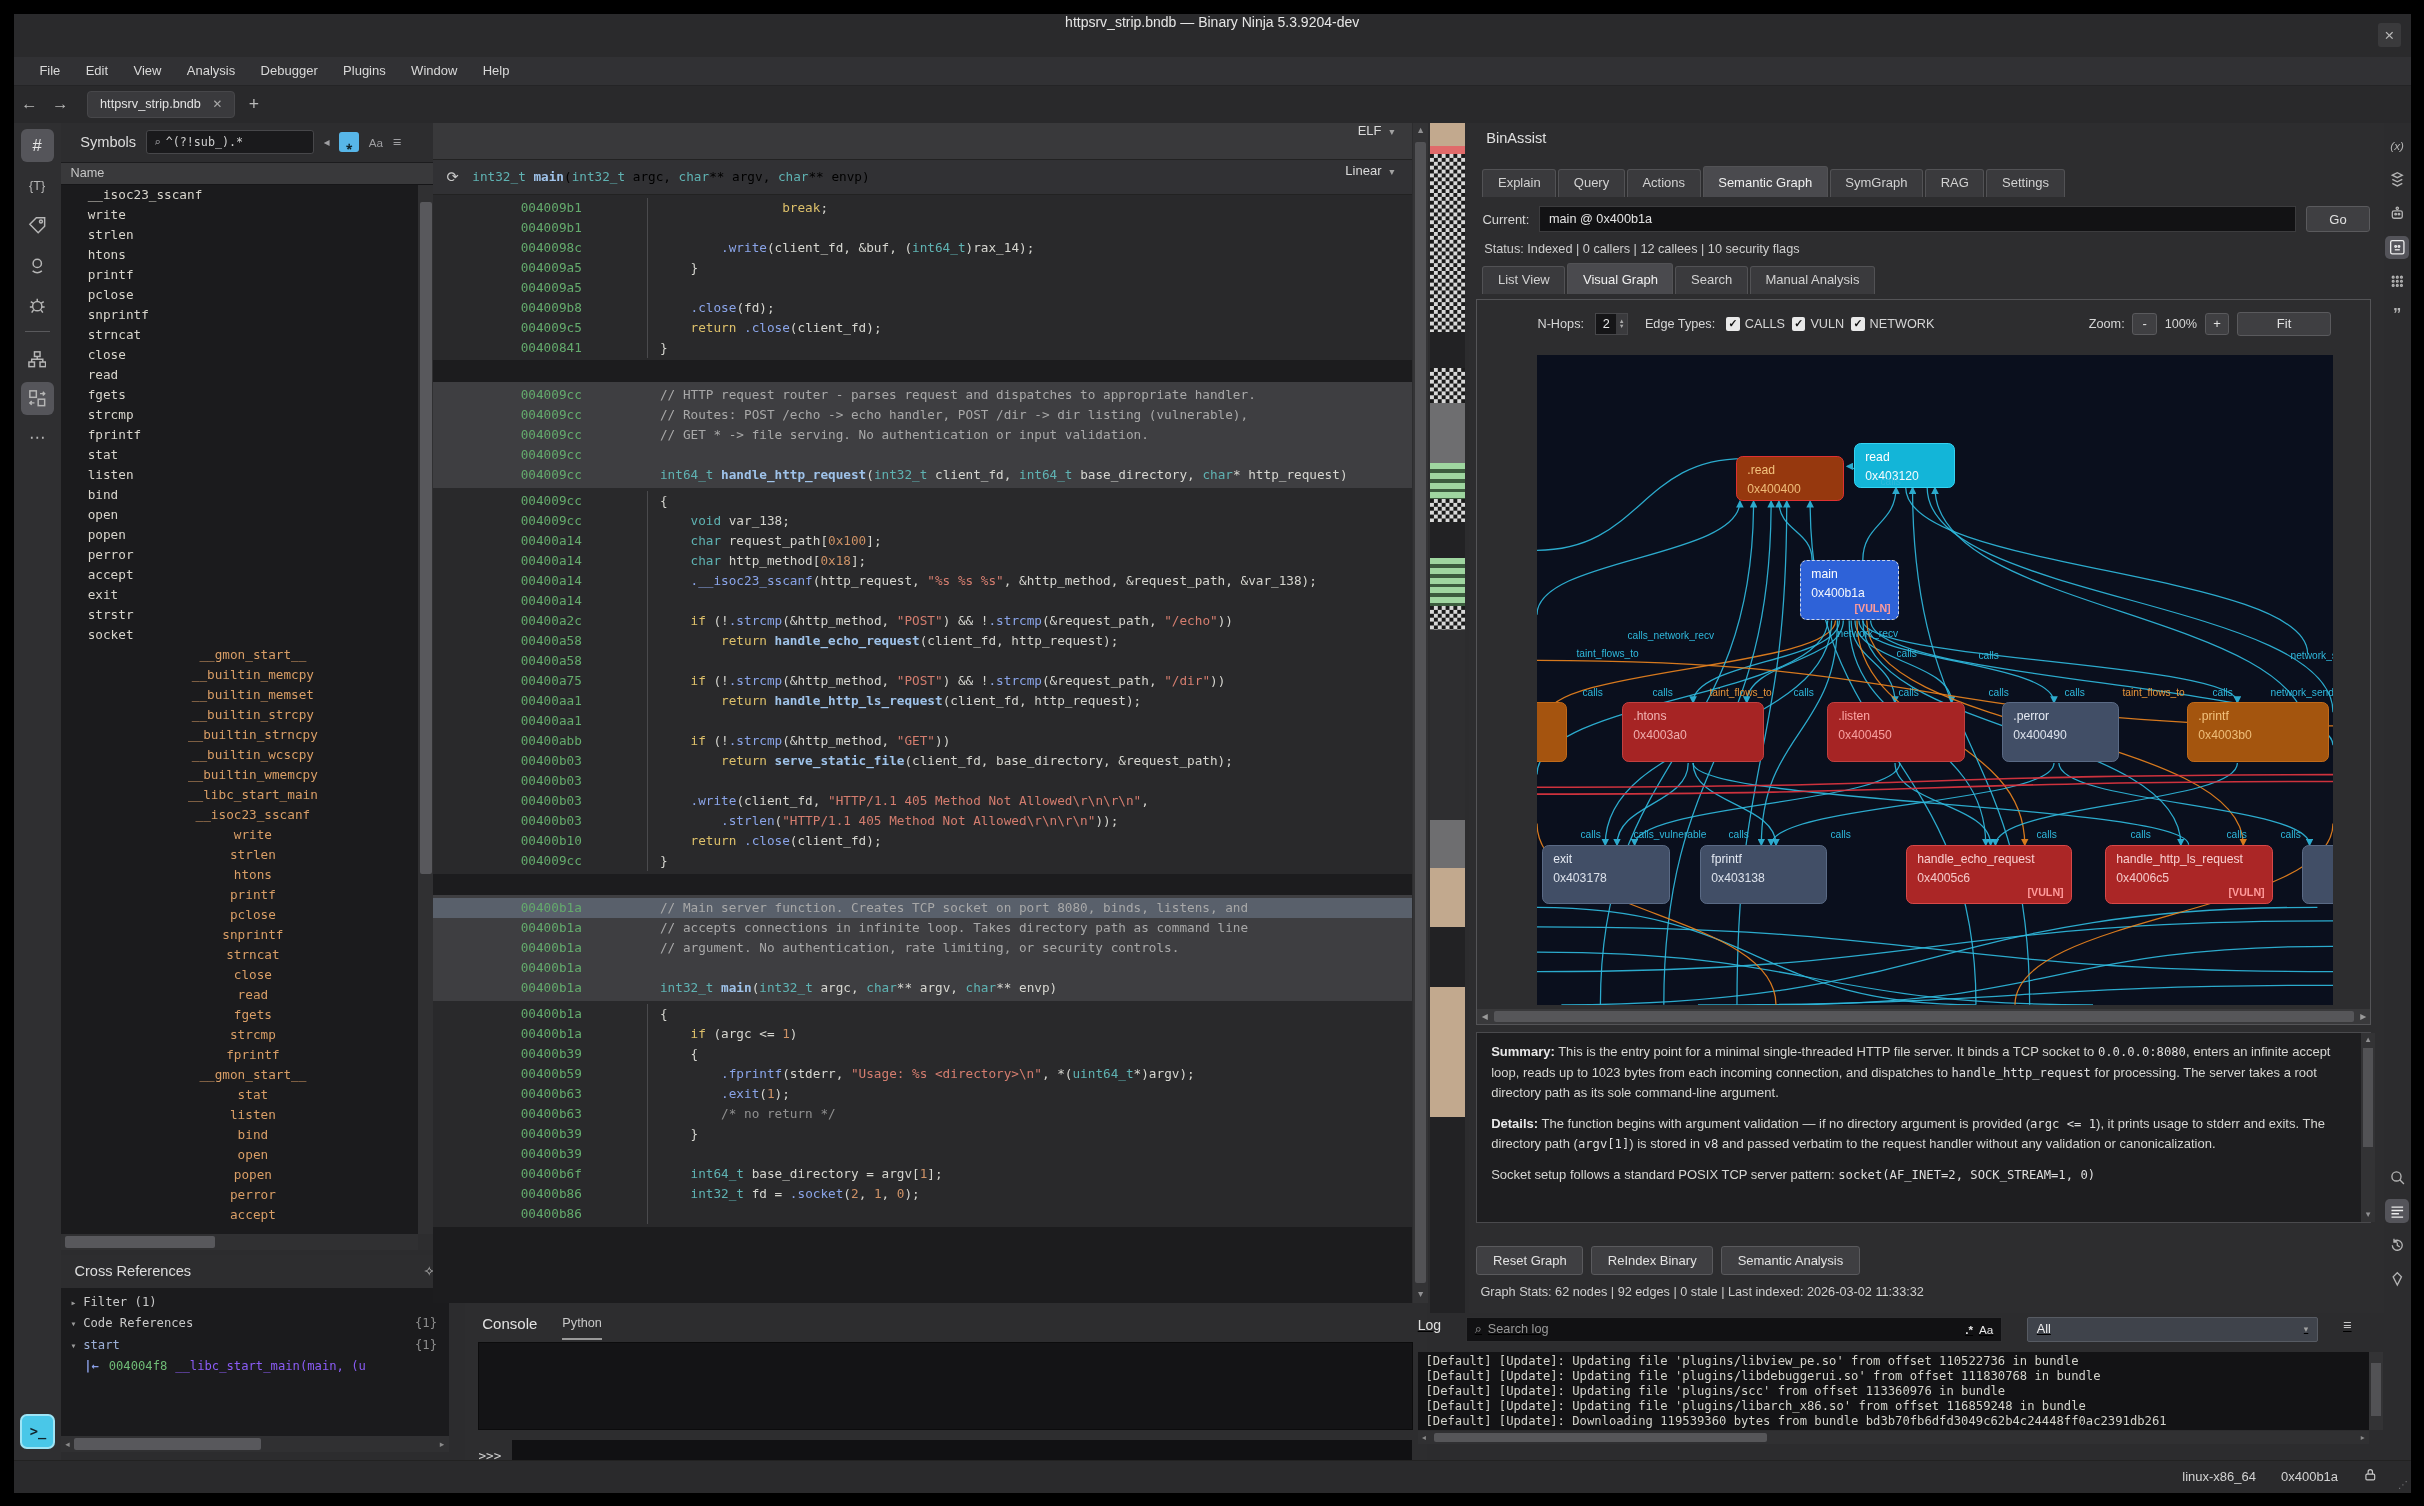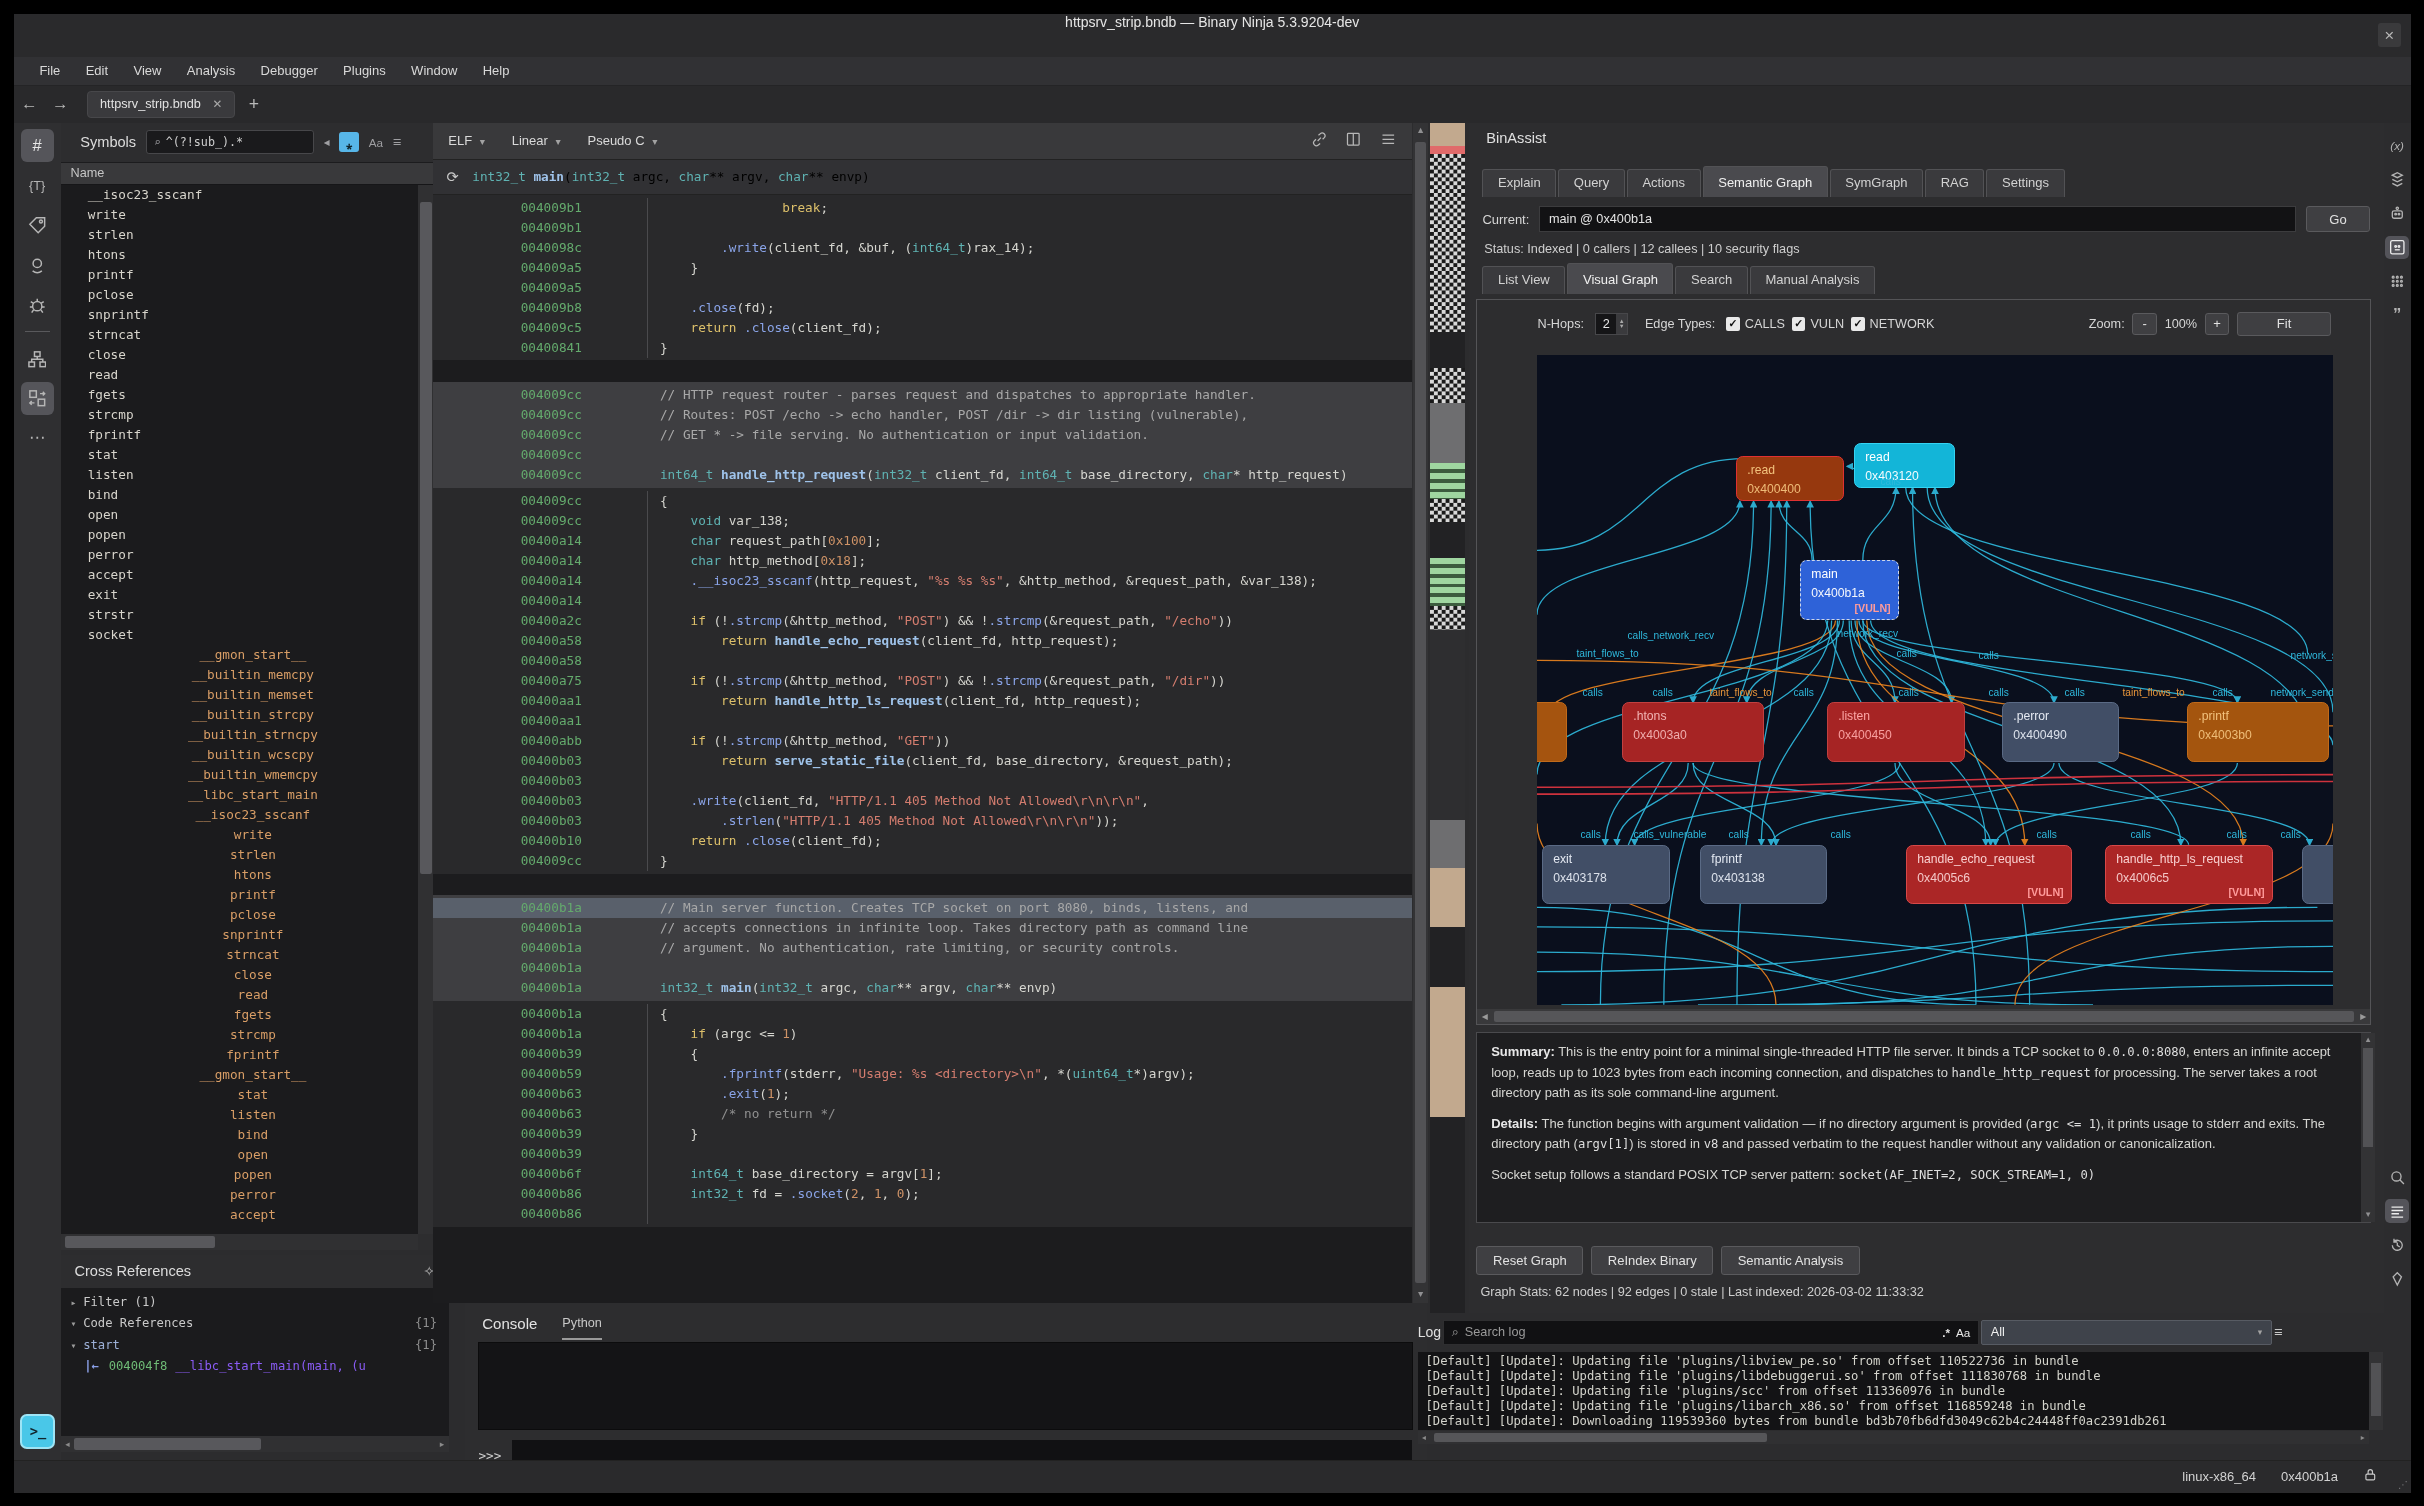--- a/index.html
+++ b/index.html
@@ -67,22 +67,22 @@
   .xr-start { color:#9db1d8; }
   .xr-addr { color:#6fbb76; margin:0 7.8px; }
   .xr-goto { color:#8ba0e8; margin:0 2px 0 13.7px; font-weight:bold;}
   #xr-hscroll { position:absolute; left:0; bottom:0; right:0; height:15.6px; background:#303032; display:flex; align-items:center;}
   #xr-hscroll .ar { color:#8a8a8a; font-size:8.8px; width:13.7px; text-align:center;}
   #xr-hscroll .thumb { height:11.7px; width:48%; background:#58585c; border-radius:2px;}
   #xr-hscroll .sp { flex:1; }
 
   
   #codeview { position:absolute; left:419px; top:109px; width:979px; height:1180px; background:#1c1c1e; }
-  #code-head { height:37px; background:#39393b; display:flex; align-items:center; padding:0 15.6px; gap:25px;
-               color:#dadada; font-size:13px; border-bottom:1px solid #222;}
+  #code-head { height:37px; background:#39393b; display:flex; align-items:flex-end; padding:0 15.6px; gap:25px;
+               color:#dadada; font-size:13px; border-bottom:1px solid #222;flex-direction:column;}
   .dd-arrow { color:#a2a2a2; font-size:8.8px; margin-left:5.9px;}
   #code-head .right { margin-left:auto; display:flex; gap:17.6px; align-items:center;}
   #code-head .right svg { stroke:#b8b8b8; fill:none; stroke-width:1.5;}
   #sigbar { height:35px; background:#313134; display:flex; align-items:center; padding:0 13.7px; gap:13.7px;
             font-family:"DejaVu Sans Mono",monospace; font-size:12.7px; border-bottom:1px solid #222;}
   #sig-refresh { color:#c9c9c9; font-size:14.6px; font-family:"Liberation Sans",sans-serif;}
   #code-scroll { position:absolute; left:0; top:72px; right:0; bottom:0; overflow:hidden; }
   .sec { padding:2.9px 0; }
   .sec.body { background:#29292b; margin-bottom:0; }
   .sec.hdr  { background:#3e3e41; }
@@ -169,21 +169,21 @@
   #ba-info p { margin-bottom:9.8px; }
   #info-vscroll { position:absolute; right:8.8px; top:910px; width:13.7px; height:189px; background:#333335;}
   #info-vscroll .ar { color:#909092; font-size:7.8px; text-align:center; height:13.7px; line-height:13.7px;}
   #info-vscroll .thumb { position:absolute; left:2px; right:2px; top:15.6px; height:52%; background:#525255;}
   #ba-btns { position:absolute; left:7.8px; top:1123px; display:flex; gap:7.8px; }
   #ba-btns .btn { height:29px; padding:0 15.6px; }
   #ba-stats { position:absolute; left:11.7px; top:1162px; color:#cfcfcf; font-size:12.7px; }
 
   
   #logpanel { position:absolute; left:1404px; top:1303px; width:965px; height:129px; }
-  #log-head { height:31px; display:flex; align-items:center; gap:2px; }
+  #log-head { height:31px; display:flex; gap:25px;text-decoration:underline; }
   #log-title { color:#e0e0e0; font-size:14px; }
   #log-search { width:536px; height:25px; background:#111113; border:1px solid #2e2e30; display:flex; align-items:center;
                 padding:0 7.8px; gap:5.9px; color:#9a9a9a; font-size:12.7px;}
   #log-search .sp { flex:1; }
   #log-search .ric { color:#e8e8e8; font-size:11.7px; }
   #log-filter { width:291px; height:25px; background:#3f434b; border:1px solid #575b63; color:#f0f0f0; font-size:12.7px;
                 display:flex; align-items:center; padding:0 8.8px; border-radius:2px;}
   #log-filter .sp { flex:1; }
   #log-burger { color:#c9c9c9; font-size:14.6px; }
   #log-lines { position:absolute; left:0; top:35px; right:13.7px; height:78px; background:#131315; overflow:hidden;

